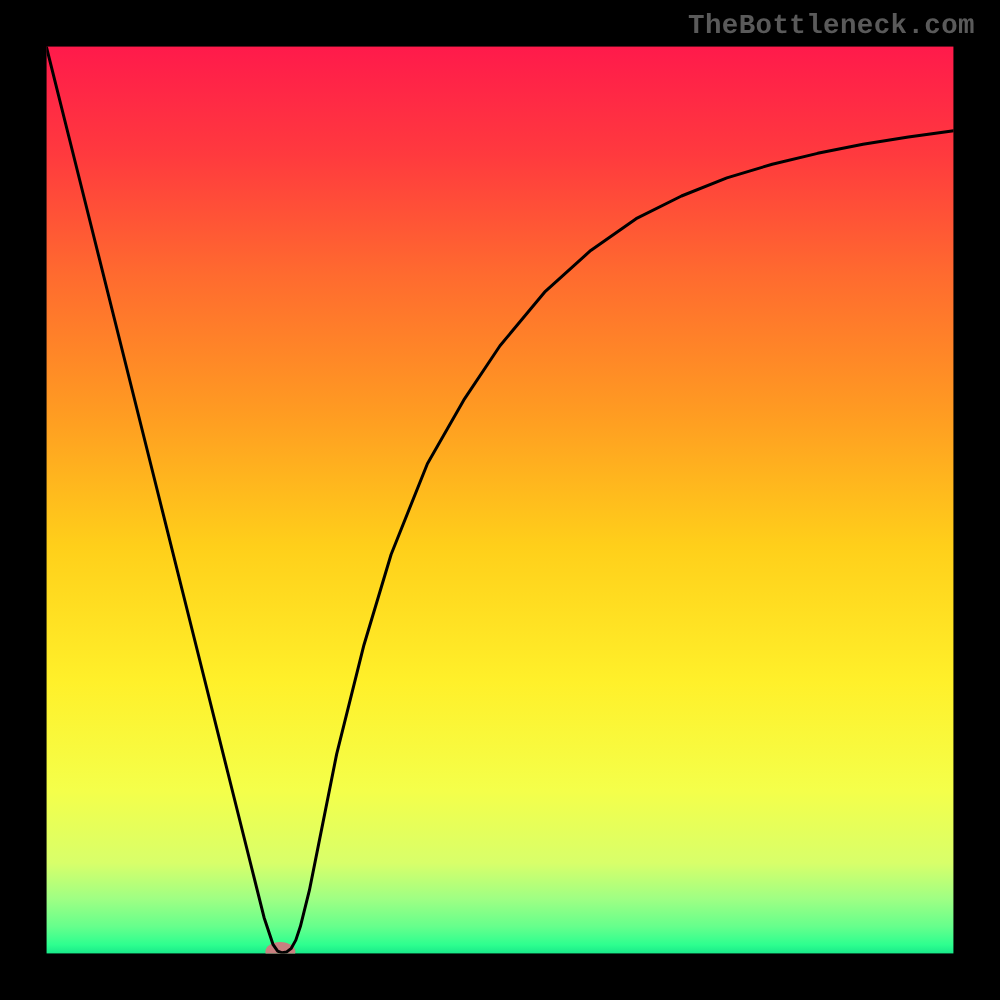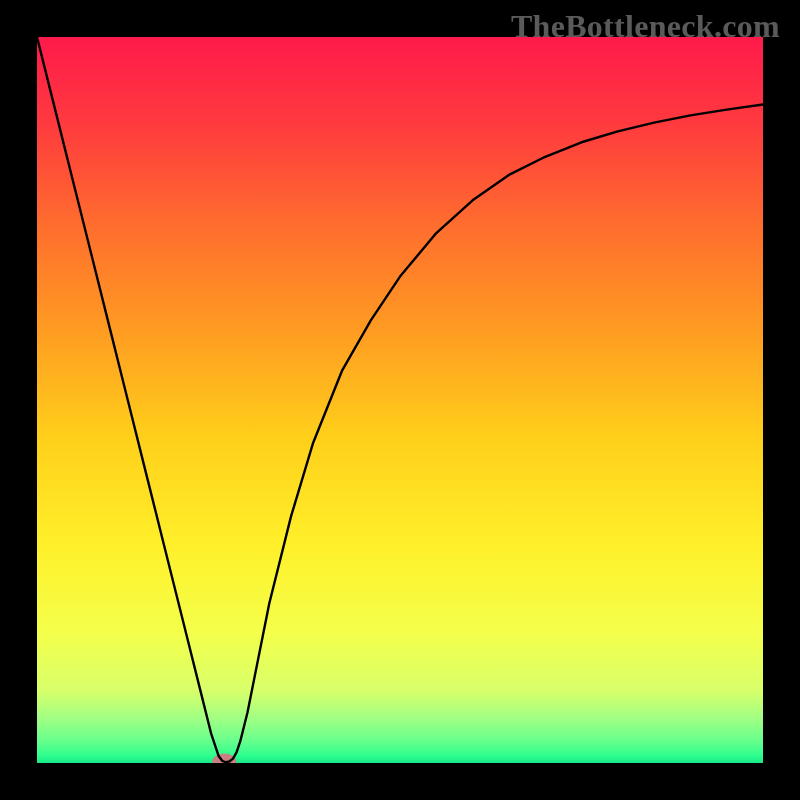--- a/index.html
+++ b/index.html
@@ -22,22 +22,22 @@
     top: 37px;
     width: 726px;
     height: 726px;
     overflow: hidden;
   }
   .watermark {
     position: absolute;
     top: 8px;
     right: 20px;
     color: #5a5a5a;
-    font-family: Liberation Serif, serif;
-    font-size: 32px;
+    font-family: Liberation Mono, monospace;
+    font-size: 22px;
     font-weight: 600;
     letter-spacing: 0.3px;
   }
 </style>
 </head>
 <body>
 
 <div class="stage">
   <div class="watermark">TheBottleneck.com</div>
   <div class="plot-area">

